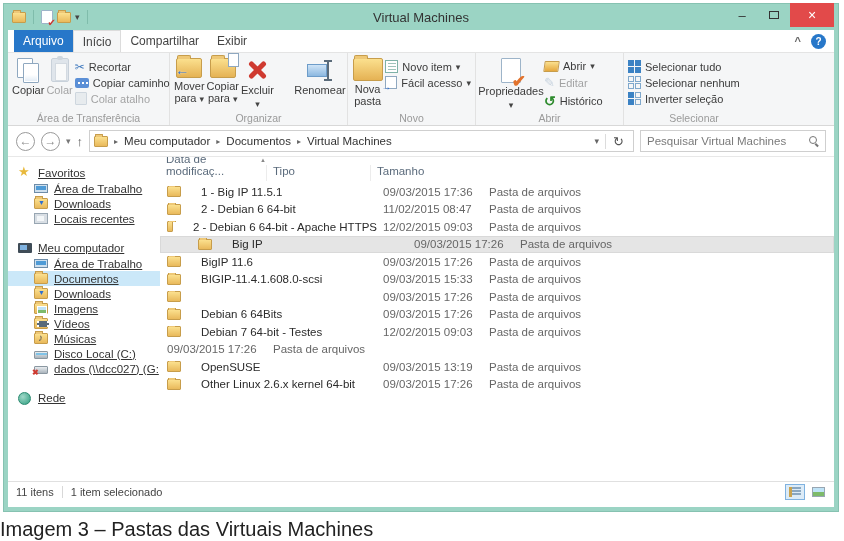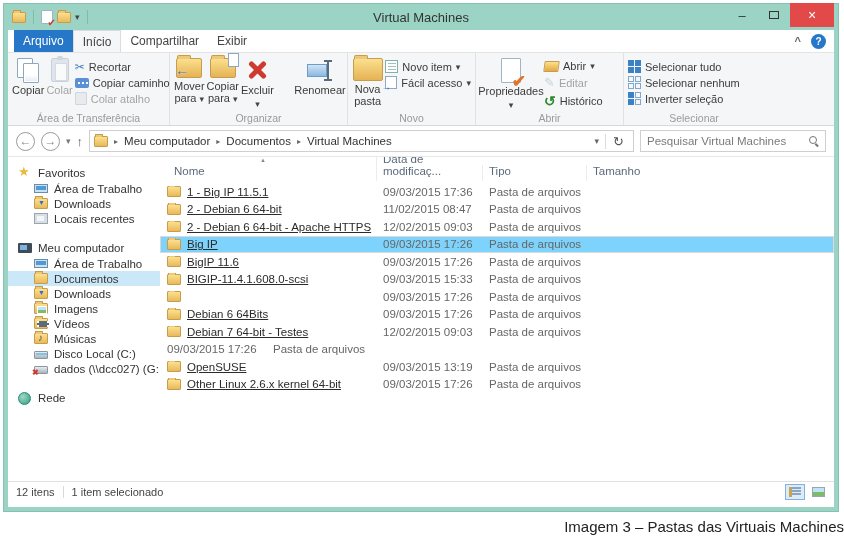--- a/index.html
+++ b/index.html
@@ -99,21 +99,21 @@
   .searchbox { width:186px; height:22px; border:1px solid #cfcfcf; display:flex; align-items:center; padding:0 6px; gap:4px; }
   .searchbox input { flex:1; border:none; outline:none; font-size:11.5px; color:#444; font-family:"Liberation Sans", sans-serif; background:transparent; }
   .searchbox input::placeholder { color:#7a7a7a; opacity:1; }
   .mag { position:relative; width:10px; height:10px; flex:0 0 auto; }
   .mag::before { content:""; position:absolute; left:0; top:0; width:6px; height:6px; border:1.5px solid #777; border-radius:50%; }
   .mag::after { content:""; position:absolute; left:7px; top:7px; width:4px; height:1.5px; background:#777; transform:rotate(45deg); transform-origin:0 0; }
 
   
   .main { display:flex; height:325px; border-top:1px solid #e8e8e8; }
   .sidebar { width:152px; padding-top:8px; font-size:11.5px; color:#333; overflow:hidden; flex:0 0 auto; }
-  .side-section { margin-bottom:14px; }
+  .side-section { margin-bottom:14px;text-decoration:underline; }
   .side-head { display:flex; align-items:center; gap:6px; padding:2px 0 2px 10px; }
   .side-item { display:flex; align-items:center; gap:6px; padding:1.5px 0 1.5px 26px; white-space:nowrap; }
   .side-item.selected { background:#cbe8f9; }
   .si { width:14px; height:12px; flex:0 0 auto; position:relative; display:inline-block; }
   .si-star::before { content:"★"; color:#e8b93c; font-size:13px; position:absolute; top:-3px; }
   .si-computer { background:#3f4c57; border-radius:1px; height:10px; }
   .si-computer::after { content:""; position:absolute; left:2px; top:2px; width:7px; height:5px; background:#7fb2e0; }
   .si-network::before { content:""; position:absolute; width:11px; height:11px; border-radius:50%; background:radial-gradient(circle at 35% 35%, #9fd8c8, #2f9d7f); border:1px solid #2a8a70; }
   .si-desktop { background:#cfe0ee; border:1px solid #6d8ca8; height:9px; }
   .si-desktop::after { content:""; position:absolute; left:1px; top:1px; width:10px; height:4px; background:#4f9bd6; }
@@ -135,35 +135,35 @@
   .listhead { display:flex; height:22px; align-items:flex-end; font-size:11.5px; color:#5b6b7c; position:relative; }
   .lh { padding:0 6px 4px 6px; position:relative; }
   .lh + .lh { border-left:1px solid #ececec; }
   .lh-name { width:216px; padding-left:14px; }
   .lh-date { width:106px; }
   .lh-type { width:104px; }
   .lh-size { width:80px; }
   .sort-mark { position:absolute; left:100px; top:-2px; font-size:6px; color:#888; }
   .rows { margin-top:2px; }
   .frow { display:flex; align-items:center; height:17.5px; font-size:11.5px; border:1px solid transparent; }
-  .frow.selected { background:#7dd3fc; border-color:#d9d9d9; }
-  .c-name { width:216px; display:flex; align-items:center; gap:6px; padding-left:6px; color:#2b2b2b; overflow:hidden; white-space:nowrap;text-decoration:underline; }
+  .frow.selected { background:#e5e5e5; border-color:#d9d9d9;padding-left:31px; }
+  .c-name { width:216px; display:flex; align-items:center; gap:20px; padding-left:6px; color:#2b2b2b; overflow:hidden; white-space:nowrap; }
   .c-date { width:106px; color:#666; padding-left:6px; }
   .c-type { width:104px; color:#666; padding-left:6px; }
 
   
   .statusbar { height:21px; border-top:1px solid #e0e0e0; display:flex; align-items:center; font-size:11px; color:#444; padding:0 8px; position:relative; }
   .st-sep { width:1px; height:12px; background:#d8d8d8; margin:0 8px; }
   .viewbtns { position:absolute; right:6px; top:2px; display:flex; gap:3px; }
   .viewbtn { width:20px; height:16px; display:flex; align-items:center; justify-content:center; border:1px solid transparent; }
   .viewbtn.active { border-color:#7fb2e0; background:#dcebf7; }
   .vb-details { width:12px; height:10px; background:repeating-linear-gradient(#8aa7c0 0 1.5px, transparent 1.5px 3.2px); border-left:3px solid #c9a34f; }
   .vb-thumbs { width:13px; height:10px; background:linear-gradient(#bfe3f7 55%, #7dba6a 55%); border:1px solid #98a6b2; }
 
-  .caption { position:absolute; left:0; right:0; top:518px; text-align:right; font-size:15px; color:#222; }
+  .caption { position:absolute; left:0; right:0; top:518px; text-align:left; font-size:20px; color:#222; }
 </style>
 </head>
 <body>
 
 <div class="page">
   <div class="window">
 
     <div class="titlebar">
       <div class="qat">
         <span class="mini-folder"></span>
@@ -438,21 +438,20 @@
     <div class="side-head">
       <span class="si si-network"></span>
               <span class="sh-label">Rede</span>
     </div>
     <div class="side-items"></div>
   </div>
 </div>
       <div class="filearea">
         <div class="listhead">
           <span class="sort-mark">▲</span>
-          <div class="lh lh-name">Nome</div>
           <div class="lh lh-date">Data de modificaç...</div>
           <div class="lh lh-type">Tipo</div>
           <div class="lh lh-size">Tamanho</div>
         </div>
         <div class="rows">
   <div class="frow">
     <span class="c-name">
                 <span class="mini-folder"></span>
                 <span class="rname">1 - Big IP 11.5.1</span>
               </span>
@@ -551,21 +550,21 @@
                 <span class="rname">Other Linux 2.6.x kernel 64-bit</span>
               </span>
     <span class="c-date rdate">09/03/2015 17:26</span>
     <span class="c-type rtype">Pasta de arquivos</span>
   </div>
 </div>
       </div>
     </div>
 
     <div class="statusbar">
-      <span>12 itens</span>
+      <span>11 itens</span>
       <span class="st-sep"></span>
       <span>1 item selecionado</span>
       <div class="viewbtns">
         <div class="viewbtn active">
             <span class="vb-details"></span>
           </div>
         <div class="viewbtn">
             <span class="vb-thumbs"></span>
           </div>
       </div>

